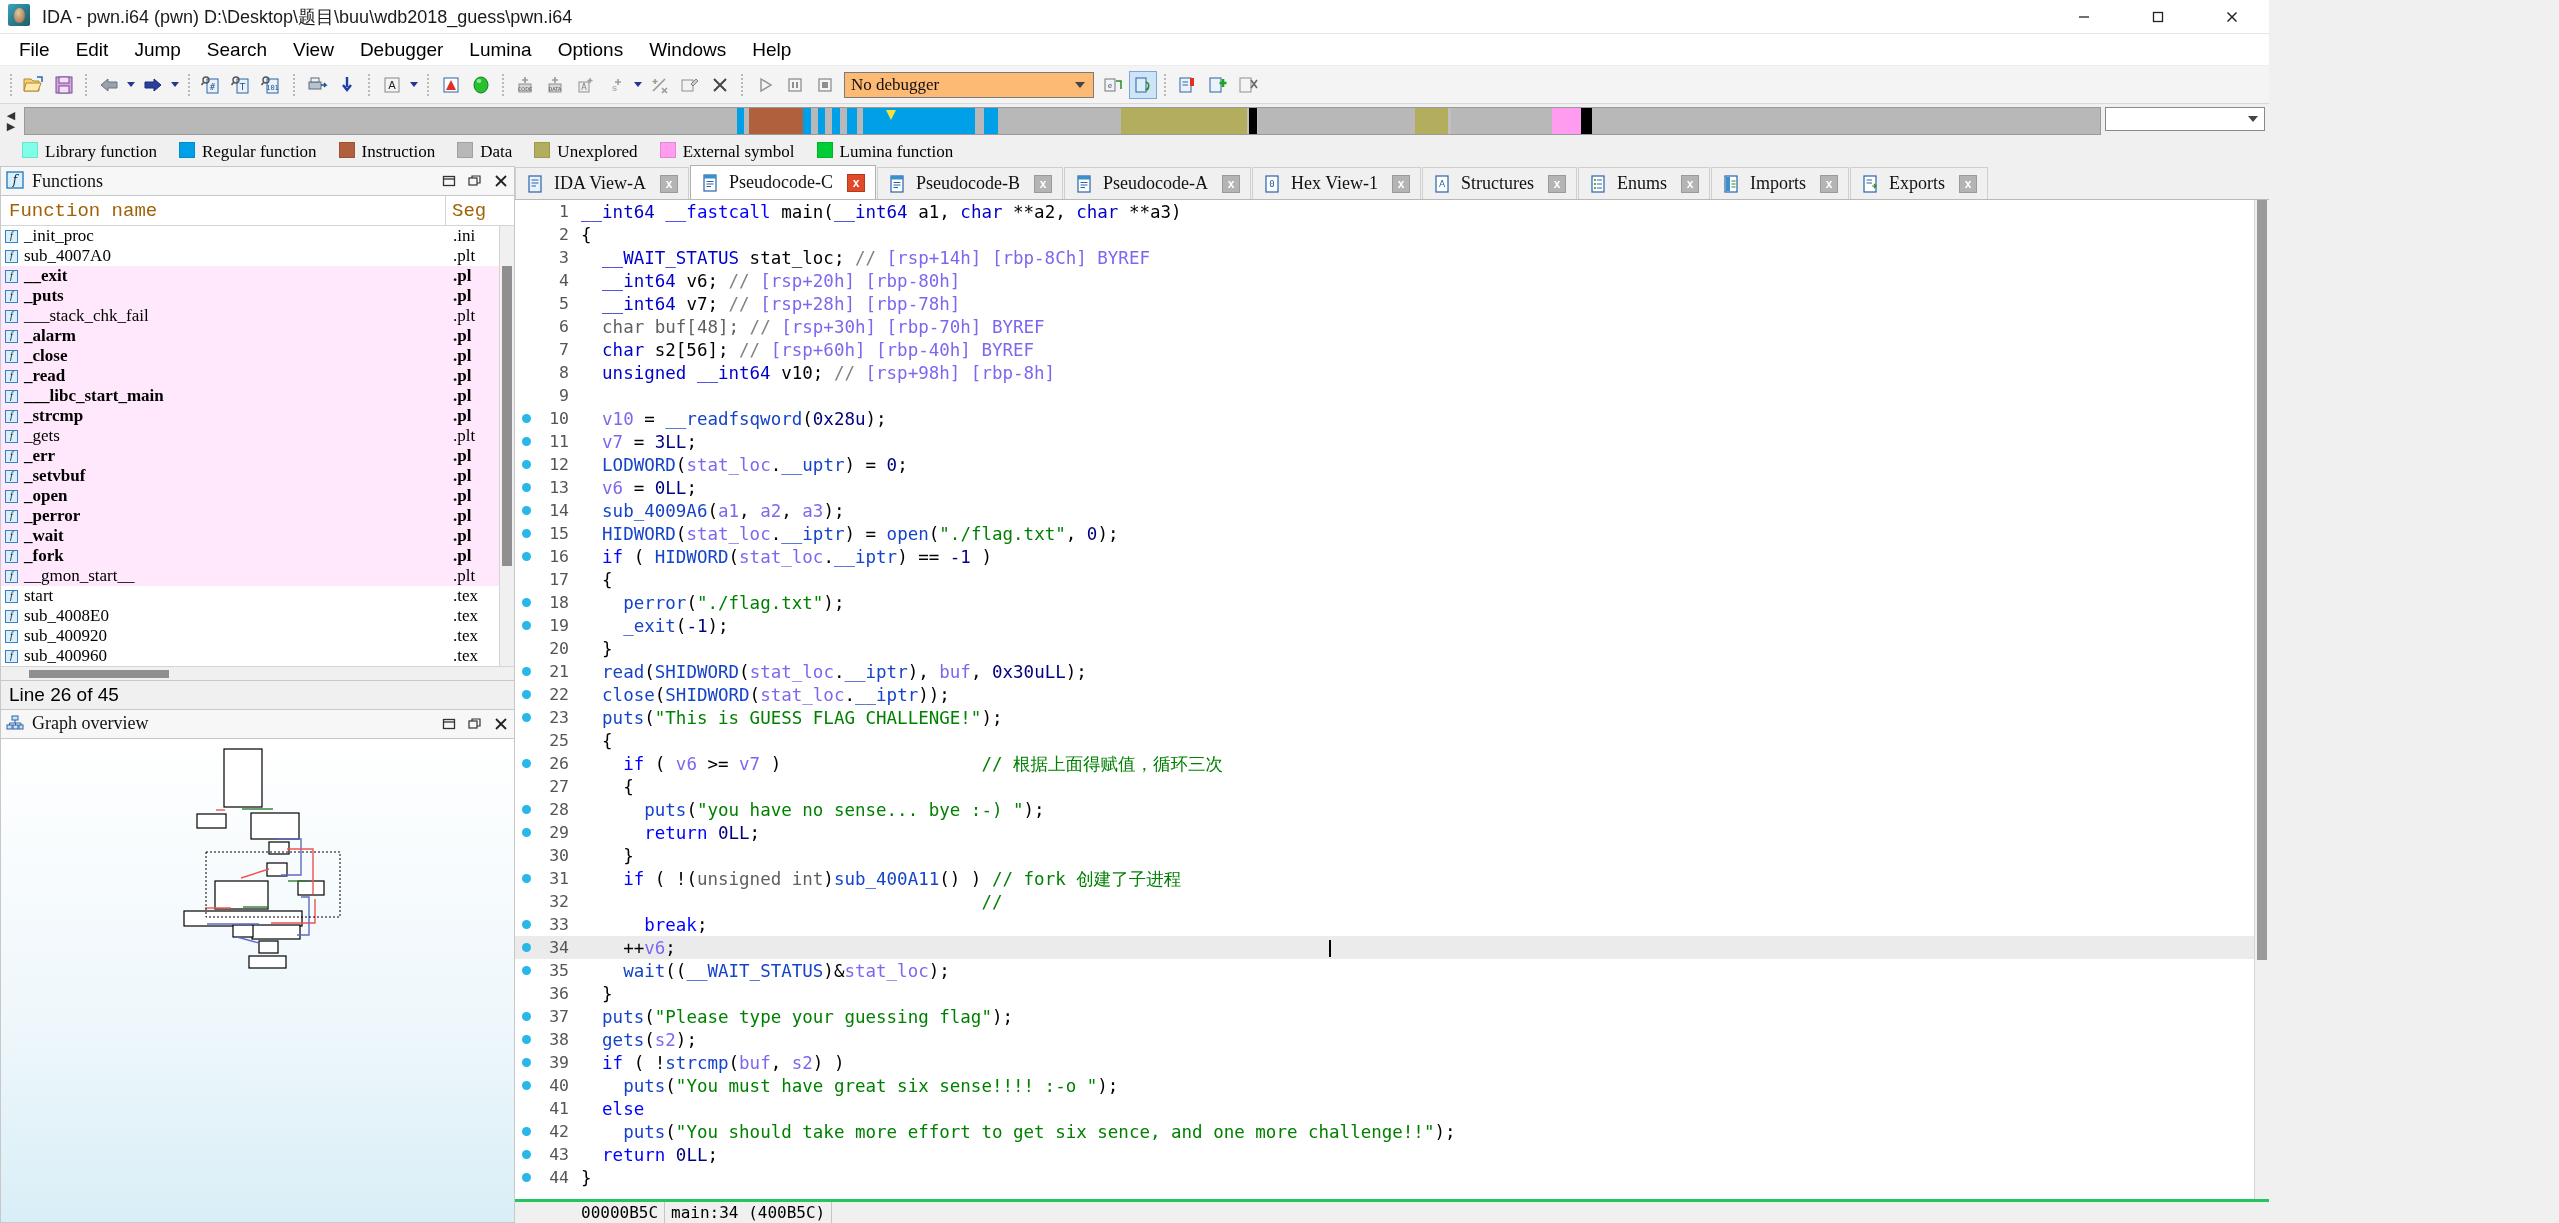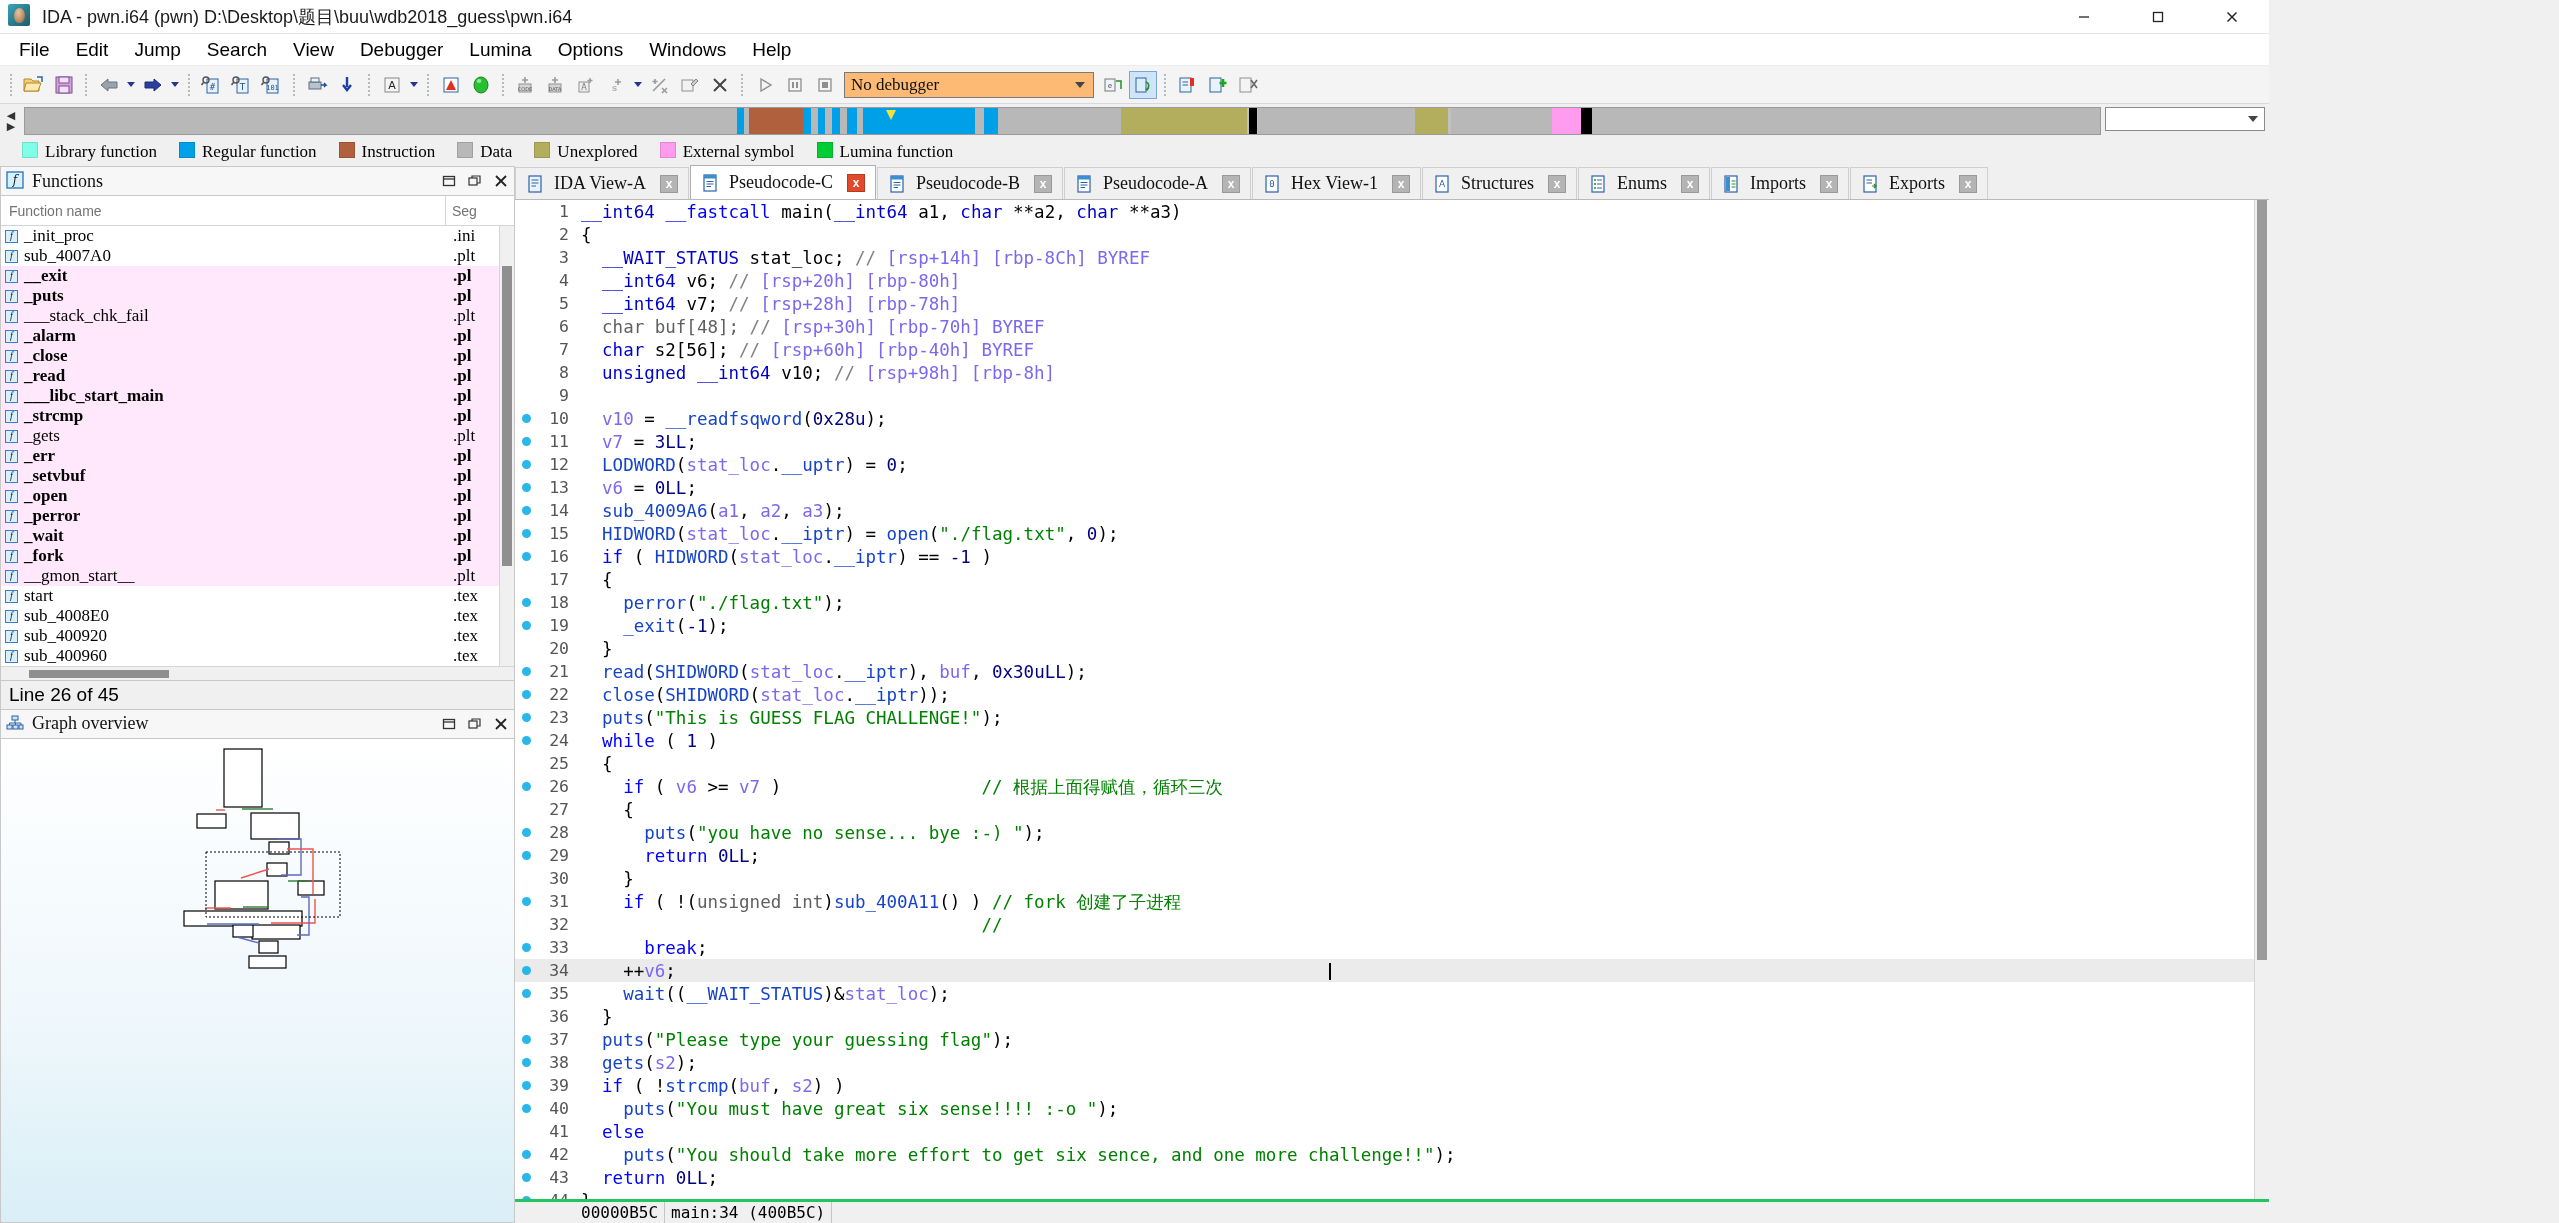--- a/index.html
+++ b/index.html
@@ -116,21 +116,21 @@
   .panel-head .pbtn{ width:26px; height:26px; display:flex; align-items:center; justify-content:center;}
 
   .fn-table-wrap{
     flex:1; min-height:0; border:1px solid #c8c8c8; border-top:none; background:#fff;
     display:flex; flex-direction:column; overflow:hidden; position:relative;
   }
   .fn-header{
     height:30px; min-height:30px; display:flex; align-items:center;
     background:#fff; border-bottom:1px solid #d5d5d5; position:relative;
   }
-  .fn-header .th{ font-size:14px; color:#737373; padding-left:8px; font-family:Liberation Sans, sans-serif;}
+  .fn-header .th{ font-size:19px; color:#a16207; padding-left:8px; font-family:Liberation Mono, monospace;}
   .fn-header .th.seg{ position:absolute; left:444px; border-left:1px solid #d5d5d5; height:100%;
     display:flex; align-items:center; padding-left:6px; }
   .fn-rows{ flex:1; min-height:0; overflow:hidden; position:relative; }
   .fn-row{
     height:20px; display:flex; align-items:center; white-space:nowrap; position:relative;
   }
   .fn-row .ficon{
     width:13px; height:13px; margin-left:4px; margin-right:6px; flex:none;
     border:1px solid #3a7fc1; background:#d9f0fb; color:#123; font-size:10px;
     display:flex; align-items:center; justify-content:center; font-style:italic;
@@ -896,21 +896,20 @@
               <div class="cline"><div class="bpcol"><div class="dot"></div></div><div class="lnum">14</div><div class="ctext"><span class="t-pl">  </span><span class="t-kw2">sub_4009A6</span><span class="t-pl">(</span><span class="t-var">a1</span><span class="t-pl">, </span><span class="t-var">a2</span><span class="t-pl">, </span><span class="t-var">a3</span><span class="t-pl">);</span></div></div>
               <div class="cline"><div class="bpcol"><div class="dot"></div></div><div class="lnum">15</div><div class="ctext"><span class="t-pl">  </span><span class="t-kw2">HIDWORD</span><span class="t-pl">(</span><span class="t-var">stat_loc</span><span class="t-pl">.</span><span class="t-kw2">__iptr</span><span class="t-pl">) = </span><span class="t-kw2">open</span><span class="t-pl">(</span><span class="t-str">"./flag.txt"</span><span class="t-pl">, </span><span class="t-num">0</span><span class="t-pl">);</span></div></div>
               <div class="cline"><div class="bpcol"><div class="dot"></div></div><div class="lnum">16</div><div class="ctext"><span class="t-pl">  </span><span class="t-kw">if</span><span class="t-pl"> ( </span><span class="t-kw2">HIDWORD</span><span class="t-pl">(</span><span class="t-var">stat_loc</span><span class="t-pl">.</span><span class="t-kw2">__iptr</span><span class="t-pl">) == </span><span class="t-num">-1</span><span class="t-pl"> )</span></div></div>
               <div class="cline"><div class="bpcol"></div><div class="lnum">17</div><div class="ctext"><span class="t-pl">  {</span></div></div>
               <div class="cline"><div class="bpcol"><div class="dot"></div></div><div class="lnum">18</div><div class="ctext"><span class="t-pl">    </span><span class="t-kw2">perror</span><span class="t-pl">(</span><span class="t-str">"./flag.txt"</span><span class="t-pl">);</span></div></div>
               <div class="cline"><div class="bpcol"><div class="dot"></div></div><div class="lnum">19</div><div class="ctext"><span class="t-pl">    </span><span class="t-kw2">_exit</span><span class="t-pl">(</span><span class="t-num">-1</span><span class="t-pl">);</span></div></div>
               <div class="cline"><div class="bpcol"></div><div class="lnum">20</div><div class="ctext"><span class="t-pl">  }</span></div></div>
               <div class="cline"><div class="bpcol"><div class="dot"></div></div><div class="lnum">21</div><div class="ctext"><span class="t-pl">  </span><span class="t-kw2">read</span><span class="t-pl">(</span><span class="t-kw2">SHIDWORD</span><span class="t-pl">(</span><span class="t-var">stat_loc</span><span class="t-pl">.</span><span class="t-kw2">__iptr</span><span class="t-pl">), </span><span class="t-var">buf</span><span class="t-pl">, </span><span class="t-num">0x30uLL</span><span class="t-pl">);</span></div></div>
               <div class="cline"><div class="bpcol"><div class="dot"></div></div><div class="lnum">22</div><div class="ctext"><span class="t-pl">  </span><span class="t-kw2">close</span><span class="t-pl">(</span><span class="t-kw2">SHIDWORD</span><span class="t-pl">(</span><span class="t-var">stat_loc</span><span class="t-pl">.</span><span class="t-kw2">__iptr</span><span class="t-pl">));</span></div></div>
               <div class="cline"><div class="bpcol"><div class="dot"></div></div><div class="lnum">23</div><div class="ctext"><span class="t-pl">  </span><span class="t-kw2">puts</span><span class="t-pl">(</span><span class="t-str">"This is GUESS FLAG CHALLENGE!"</span><span class="t-pl">);</span></div></div>
-              <div class="cline"><div class="bpcol"><div class="dot"></div></div><div class="lnum">24</div><div class="ctext"><span class="t-pl">  </span><span class="t-kw">while</span><span class="t-pl"> ( </span><span class="t-num">1</span><span class="t-pl"> )</span></div></div>
               <div class="cline"><div class="bpcol"></div><div class="lnum">25</div><div class="ctext"><span class="t-pl">  {</span></div></div>
               <div class="cline"><div class="bpcol"><div class="dot"></div></div><div class="lnum">26</div><div class="ctext"><span class="t-pl">    </span><span class="t-kw">if</span><span class="t-pl"> ( </span><span class="t-var">v6</span><span class="t-pl"> &gt;= </span><span class="t-var">v7</span><span class="t-pl"> )</span><span>                   </span><span class="t-cmt2">// 根据上面得赋值，循环三次</span></div></div>
               <div class="cline"><div class="bpcol"></div><div class="lnum">27</div><div class="ctext"><span class="t-pl">    {</span></div></div>
               <div class="cline"><div class="bpcol"><div class="dot"></div></div><div class="lnum">28</div><div class="ctext"><span class="t-pl">      </span><span class="t-kw2">puts</span><span class="t-pl">(</span><span class="t-str">"you have no sense... bye :-) "</span><span class="t-pl">);</span></div></div>
               <div class="cline"><div class="bpcol"><div class="dot"></div></div><div class="lnum">29</div><div class="ctext"><span class="t-pl">      </span><span class="t-kw">return</span><span class="t-pl"> </span><span class="t-num">0LL</span><span class="t-pl">;</span></div></div>
               <div class="cline"><div class="bpcol"></div><div class="lnum">30</div><div class="ctext"><span class="t-pl">    }</span></div></div>
               <div class="cline"><div class="bpcol"><div class="dot"></div></div><div class="lnum">31</div><div class="ctext"><span class="t-pl">    </span><span class="t-kw">if</span><span class="t-pl"> ( !(</span><span class="t-gray">unsigned int</span><span class="t-pl">)</span><span class="t-kw2">sub_400A11</span><span class="t-pl">() )</span><span> </span><span class="t-cmt2">// fork 创建了子进程</span></div></div>
               <div class="cline"><div class="bpcol"></div><div class="lnum">32</div><div class="ctext"><span>                                      </span><span class="t-cmt2">//</span></div></div>
               <div class="cline"><div class="bpcol"><div class="dot"></div></div><div class="lnum">33</div><div class="ctext"><span class="t-pl">      </span><span class="t-kw">break</span><span class="t-pl">;</span></div></div>
               <div class="cline hl"><div class="bpcol"><div class="dot"></div></div><div class="lnum">34</div><div class="ctext"><span class="t-pl">    ++</span><span class="t-var">v6</span><span class="t-pl">;</span><span>                                                              </span><span class="caret-bar"></span></div></div>

